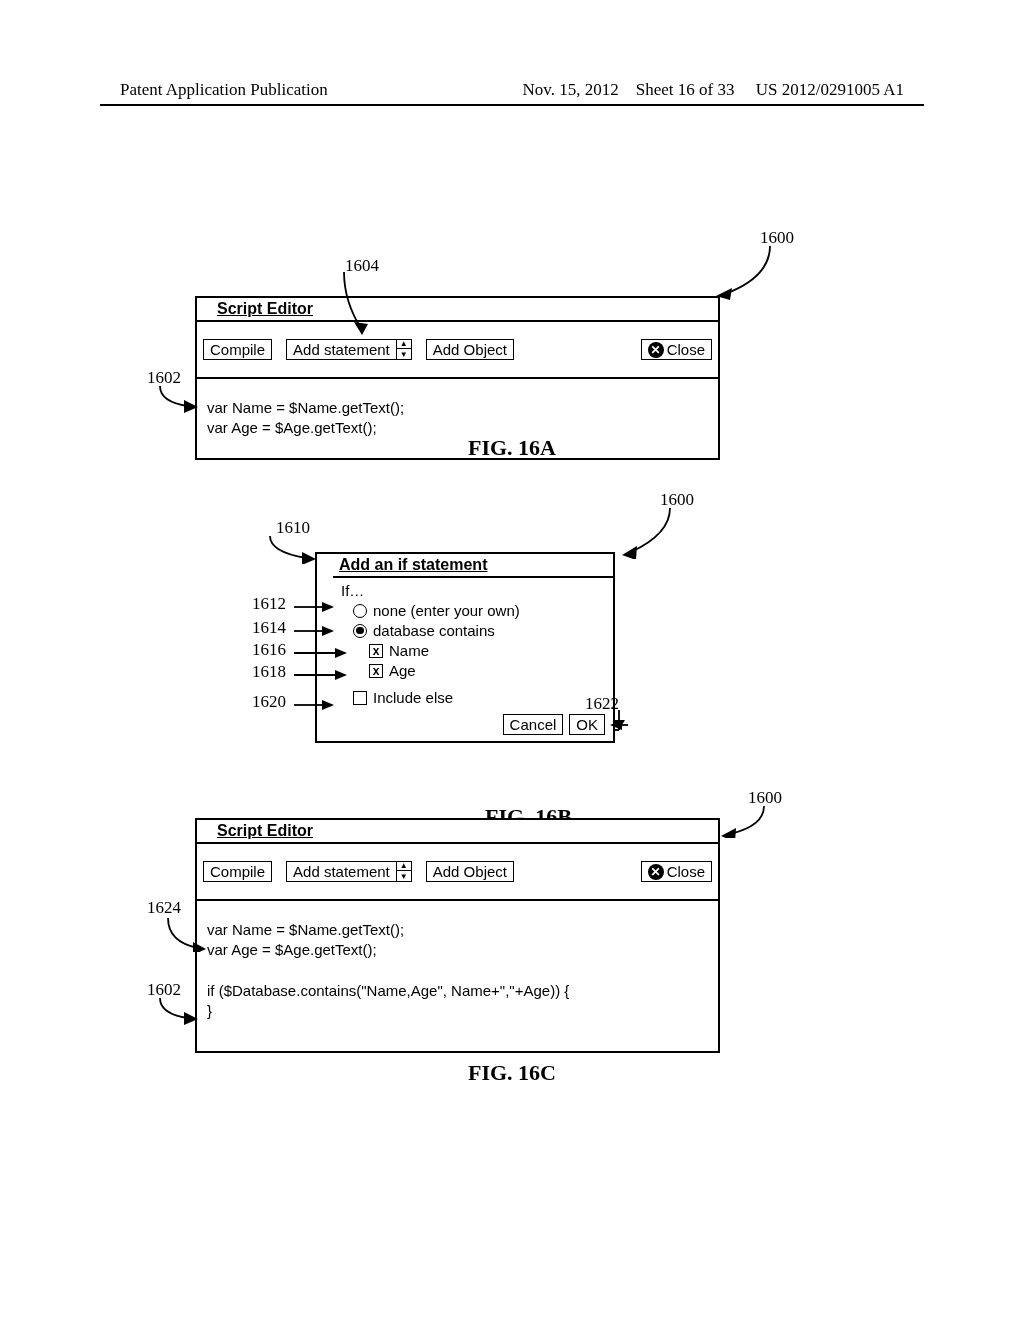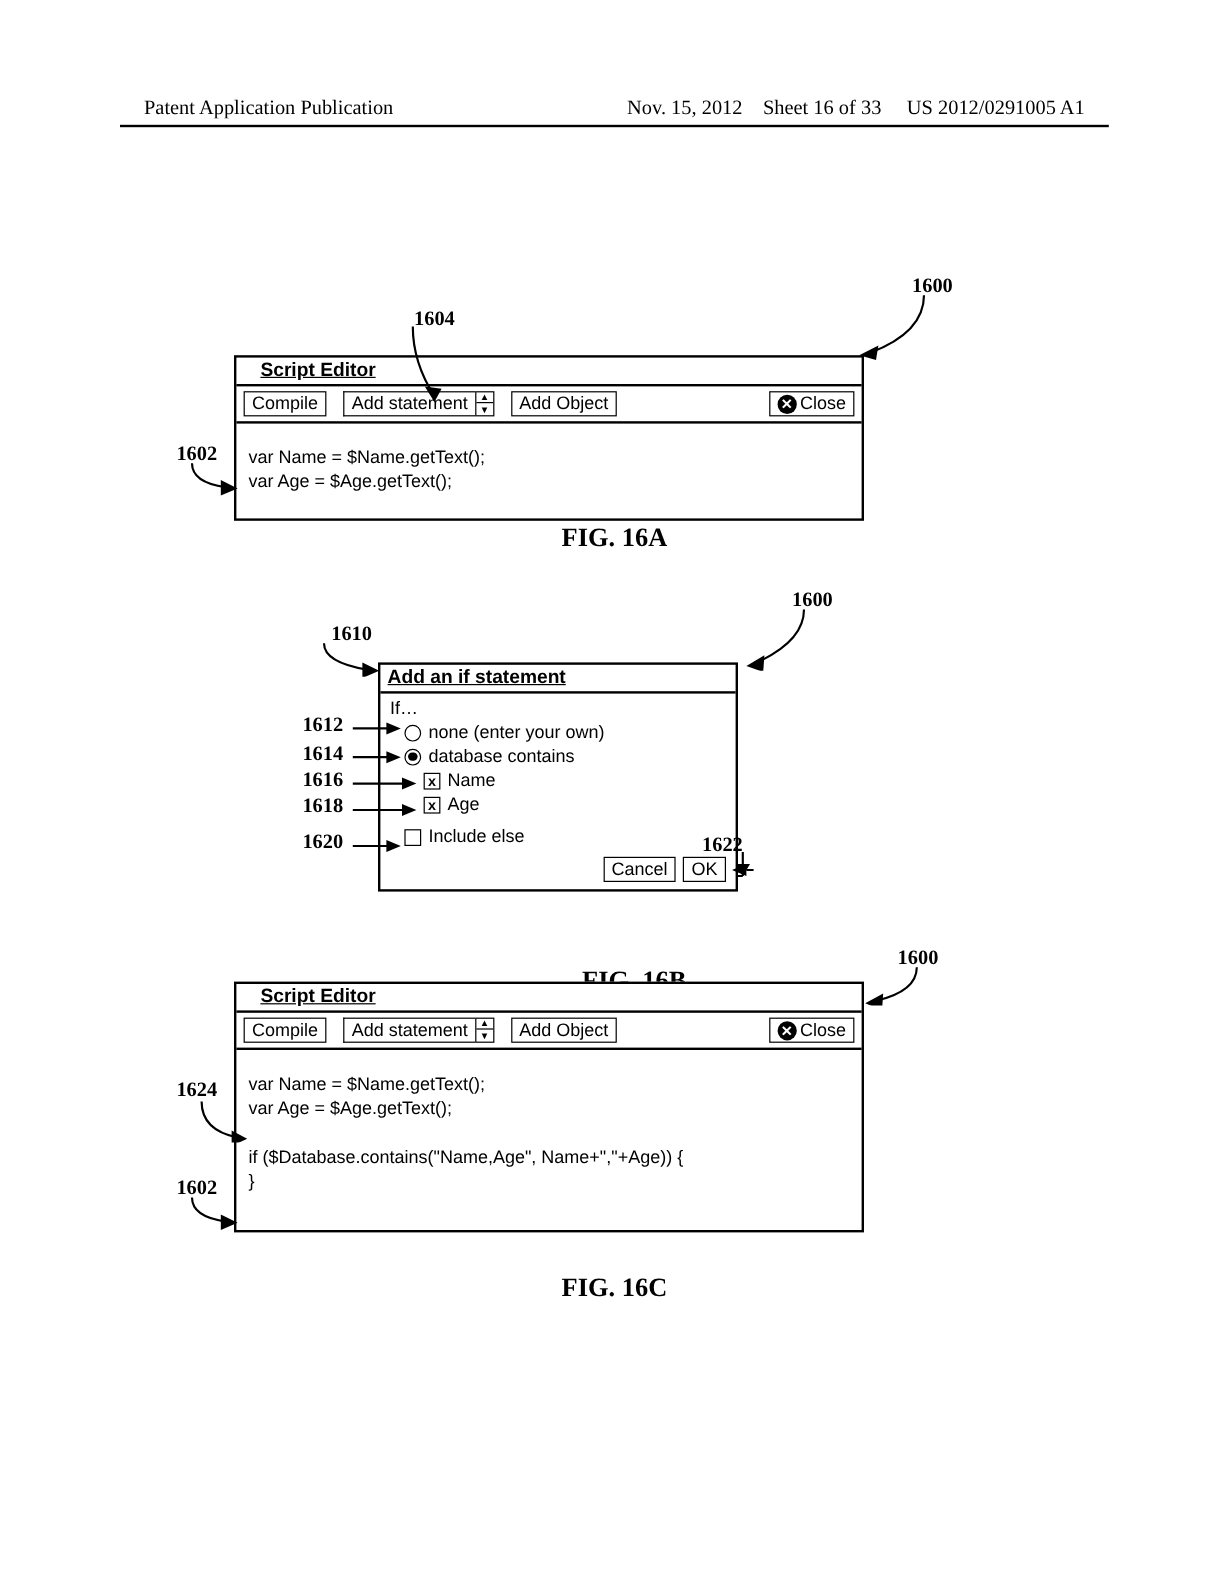--- a/index.html
+++ b/index.html
@@ -43,21 +43,21 @@
   .titlebar {
     border-bottom: 2.5px solid #000;
     padding: 2px 20px;
     font-family: Arial, sans-serif;
     font-size: 16px;
     font-weight: bold;
     text-decoration: underline;
   }
   .toolbar {
     border-bottom: 2.5px solid #000;
-    padding: 4px 6px;
+    padding: 17px 6px;
     display: flex;
     align-items: center;
     gap: 14px;
     font-family: Arial, sans-serif;
     font-size: 15px;
   }
   .btn {
     border: 1.8px solid #000;
     padding: 1px 6px;
     background: #fff;
@@ -90,33 +90,34 @@
     white-space: pre;
     line-height: 1.35;
   }
   
   .dlg {
     position: absolute;
     border: 2.5px solid #000;
     background: #fff;
     font-family: Arial, sans-serif;
     font-size: 15px;
+    padding-left: 16px;
   }
   .dlg .titlebar { padding: 2px 6px; }
   .dlg-body { padding: 4px 8px 6px 8px; }
   .row { display: flex; align-items: center; gap: 6px; margin: 3px 0; }
   .indent1 { margin-left: 12px; text-align: center; }
   .indent2 { margin-left: 28px; }
   .radio { width:14px; height:14px; border:1.8px solid #000; border-radius:50%; display:inline-block; position:relative; flex:none;}
   .radio.checked::after { content:""; position:absolute; inset:2.2px; border-radius:50%; background:#000; }
   .chk { width:14px; height:14px; border:1.8px solid #000; display:inline-flex; align-items:center; justify-content:center; flex:none;}
   .chk.checked::after { content:"x"; font-size:12px; line-height:12px; font-weight:bold;}
   .dlg-btns { display:flex; gap:6px; justify-content:flex-end; margin-top:8px;}
   
-  .ref { position:absolute; font-family:"Times New Roman",serif; font-size:17px; font-weight:bold; }
+  .ref { position:absolute; font-family:"Times New Roman",serif; font-size:17px; font-weight:normal; }
   .lead { position:absolute; pointer-events:none; }
   svg .l { stroke:#000; stroke-width:1.8; fill:none; }
   .arrowhead { fill:#000; }
 </style>
 </head>
 <body>
 
 <div class="page-header">
   <span>Patent Application Publication</span>
   <span>

